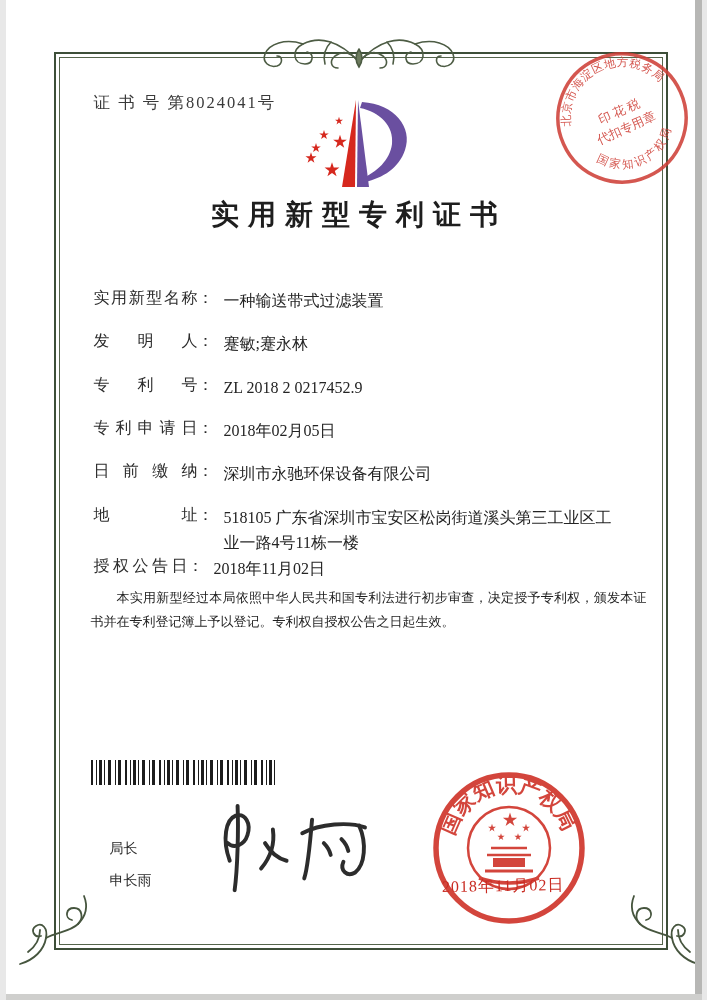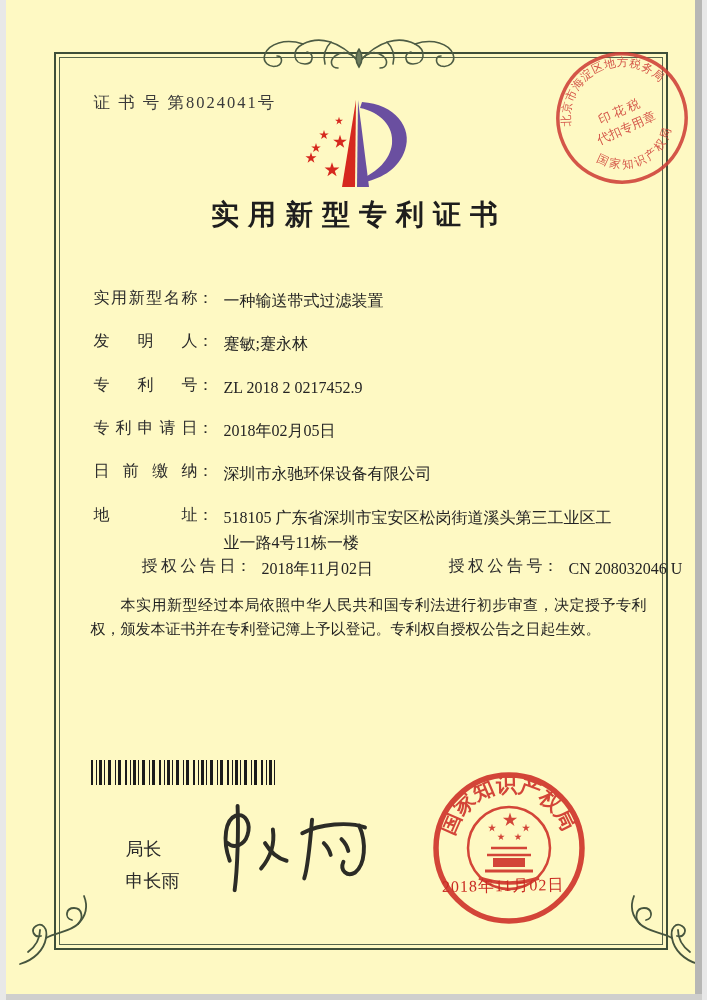--- a/index.html
+++ b/index.html
@@ -1,18 +1,18 @@
 <!DOCTYPE html>
 <html><head>
 <meta charset="utf-8">
 <style>
   html,body{margin:0;padding:0;background:#e8e8e8;}
   .page{
     position:relative; width:696px; height:1000px; margin:0 auto;
-    background:#fef9c3; overflow:hidden;
+    background:#ffffff; overflow:hidden;
     font-family:"Liberation Serif","DejaVu Serif",serif;
     color:#272727;
   }
   
   .edge-r{position:absolute;right:0;top:0;width:7px;height:100%;background:#b7b7b5;}
   .edge-b{position:absolute;left:0;bottom:0;width:100%;height:6px;background:#cfcfcd;}
   
   .frame{position:absolute;left:48px;top:52px;width:610px;height:894px;
     border:2.5px solid #3e4f39;}
   .frame-inner{position:absolute;left:3px;top:3px;right:3px;bottom:3px;
@@ -23,40 +23,40 @@
   .logo{position:absolute;left:281px;top:94px;}
   .tax-stamp{position:absolute;left:546px;top:48px;opacity:.88;}
   .title{position:absolute;left:0;top:196px;width:707px;text-align:center;
     font-size:28px;font-weight:bold;letter-spacing:9px;color:#1e1e1e;}
   
   .fields{position:absolute;left:88px;top:288px;width:552px;font-size:16px;}
   .frow{position:absolute;left:0;width:552px;}
   .flabel{display:inline-block;width:104px;text-align:justify;text-align-last:justify;
     vertical-align:top;color:#2c2c2c;font-family:Liberation Serif, serif;}
   .gl{display:inline-block;width:94px;text-align:justify;text-align-last:justify;
-    vertical-align:top;color:#2c2c2c;margin-left:48px;}
+    vertical-align:top;color:#2c2c2c;}
   .colon{display:inline-block;vertical-align:top;}
   .fvalue{display:inline-block;vertical-align:top;margin-left:6px;max-width:402px;
     line-height:25px;color:#242424;}
   .grant-right{position:absolute;left:307px;top:0;white-space:nowrap;}
   
   .body-text{position:absolute;left:85px;top:586px;width:556px;
-    font-size:15px;line-height:23.5px;color:#1f1f1f;text-align:justify;margin-top:8px;}
+    font-size:13px;line-height:23.5px;color:#1f1f1f;text-align:justify;}
   .body-text p{margin:0;text-indent:2em;}
   
   .barcode{position:absolute;left:85px;top:760px;width:186px;height:25px;
     background:repeating-linear-gradient(90deg,
       #1c1c1c 0 2px, transparent 2px 5px,
       #1c1c1c 5px 6px, transparent 6px 8px,
       #1c1c1c 8px 11px, transparent 11px 13px,
       #1c1c1c 13px 14px, transparent 14px 17px,
       #1c1c1c 17px 20px, transparent 20px 24px,
       #1c1c1c 24px 25px, transparent 25px 27px,
       #1c1c1c 27px 30px, transparent 30px 34px);}
-  .signer{position:absolute;left:104px;top:833px;font-size:18px;line-height:32px;color:#2a2a2a;margin-left:16px;}
+  .signer{position:absolute;left:104px;top:833px;font-size:14px;line-height:32px;color:#2a2a2a;}
   .signature{position:absolute;left:192px;top:800px;}
   .seal{position:absolute;left:423px;top:768px;opacity:.93;}
   .seal-date{position:absolute;left:436px;top:876px;font-size:16px;color:#c92b22;
     letter-spacing:1px;z-index:3;transform:rotate(-1deg);}
   .footer{position:absolute;left:0;top:929px;width:707px;text-align:center;
     font-size:13px;color:#333;}
   .seal-ring-text{font-size:21px;font-weight:bold;letter-spacing:2px;}
   .stamp-arc{font-size:11.5px;}
   .stamp-center{font-size:12.5px;}
 </style>
@@ -161,24 +161,20 @@
       <span class="flabel">日前缴纳</span><span class="colon">：</span>
       <span class="fvalue">深圳市永驰环保设备有限公司</span>
     </div>
     <div class="frow" style="top:217px">
       <span class="flabel">地址</span><span class="colon">：</span>
       <span class="fvalue">518105 广东省深圳市宝安区松岗街道溪头第三工业区工业一路4号11栋一楼</span>
     </div>
     <div class="frow" style="top:268px">
       <span class="gl">授权公告日</span><span class="colon">：</span>
       <span class="fvalue">2018年11月02日</span>
-      <span class="grant-right">
-        <span class="gl">授权公告号</span><span class="colon">：</span>
-        <span class="fvalue">CN 208032046 U</span>
-      </span>
     </div>
   </div>
 
   <div class="body-text">
     <p>本实用新型经过本局依照中华人民共和国专利法进行初步审查，决定授予专利权，颁发本证书并在专利登记簿上予以登记。专利权自授权公告之日起生效。</p>
   </div>
 
   <div class="barcode"></div>
 
   <div class="signer">

